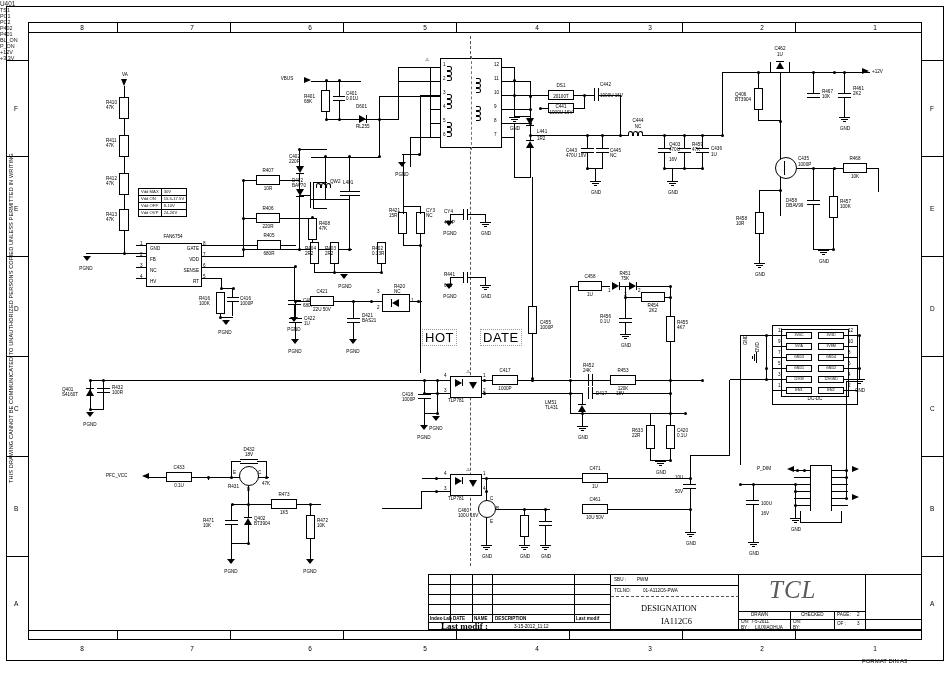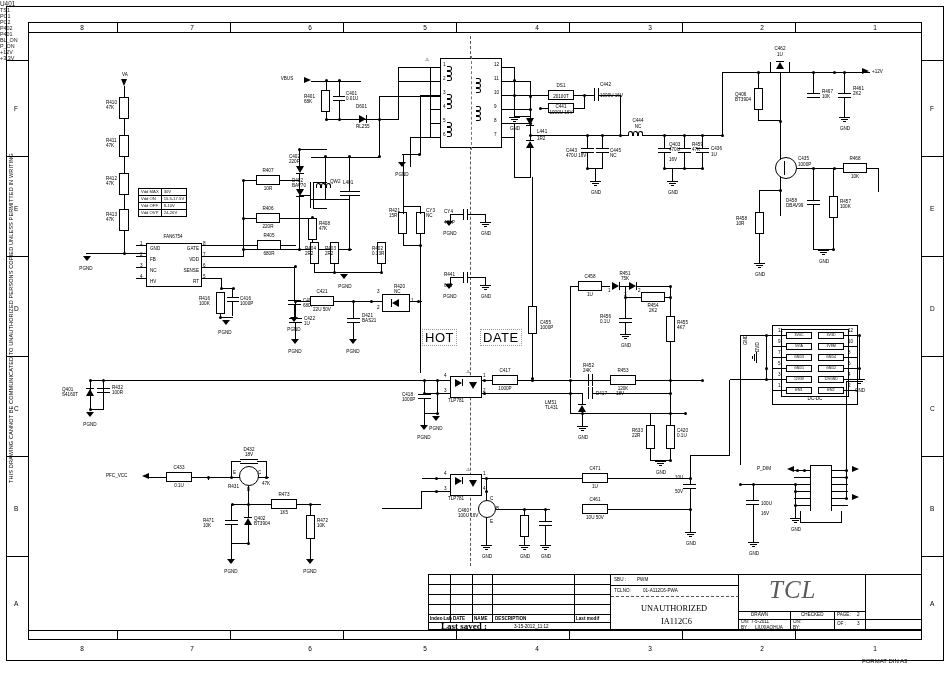--- a/index.html
+++ b/index.html
@@ -1280,31 +1280,31 @@
     <div class="cell" style="left:22px;top:40px;width:22px;height:8px;"></div>
     <div class="cell" style="left:44px;top:40px;width:20px;height:8px;"></div>
     <div class="cell" style="left:64px;top:40px;width:82px;height:8px;"></div>
     <div class="cell" style="left:146px;top:40px;width:36px;height:8px;"></div>
     <div class="cell" style="left:0;top:48px;width:182px;height:7px;border-bottom:none;"></div>
     <div class="tbtxt" style="left:1px;top:41px;font-weight:bold;">Index-Lab</div>
     <div class="tbtxt" style="left:24px;top:41px;font-weight:bold;">DATE</div>
     <div class="tbtxt" style="left:45px;top:41px;font-weight:bold;">NAME</div>
     <div class="tbtxt" style="left:66px;top:41px;font-weight:bold;">DESCRIPTION</div>
     <div class="tbtxt" style="left:147px;top:41px;font-weight:bold;">Last modif</div>
-    <div class="lastsaved" style="left:12px;top:46px;">Last saved :</div>
+    <div class="lastsaved" style="left:12px;top:46px;">Last modif :</div>
     <div class="tbtxt" style="left:85px;top:49px;">3-15-2012_11:12</div>
 
     <div class="cell" style="left:182px;top:0;width:128px;height:11px;"></div>
     <div class="cell" style="left:182px;top:11px;width:128px;height:11px;border-bottom:1px dashed #555;"></div>
     <div class="cell" style="left:182px;top:22px;width:128px;height:33px;border-bottom:none;"></div>
     <div class="tbtxt" style="left:185px;top:2px;">SBU :</div>
     <div class="tbtxt" style="left:208px;top:2px;">PWM</div>
     <div class="tbtxt" style="left:185px;top:13px;">TCLNO:</div>
     <div class="tbtxt" style="left:214px;top:13px;">01-A112C6-PWA</div>
-    <div class="desig" style="left:212px;top:29px;">UNAUTHORIZED</div>
+    <div class="desig" style="left:212px;top:29px;">DESIGNATION</div>
     <div class="desig" style="left:232px;top:42px;">IA112C6</div>
 
     <div class="cell" style="left:310px;top:0;width:127px;height:37px;border-bottom:1px solid #000;"></div>
     <div class="tcl" style="left:340px;top:1px;">TCL</div>
 
     <div class="cell" style="left:310px;top:37px;width:52px;height:8px;"></div>
     <div class="cell" style="left:362px;top:37px;width:44px;height:8px;"></div>
     <div class="cell" style="left:406px;top:37px;width:31px;height:8px;"></div>
     <div class="cell" style="left:437px;top:37px;width:56px;height:8px;border-right:none;"></div>
     <div class="cell" style="left:310px;top:45px;width:52px;height:10px;border-bottom:none;"></div>

